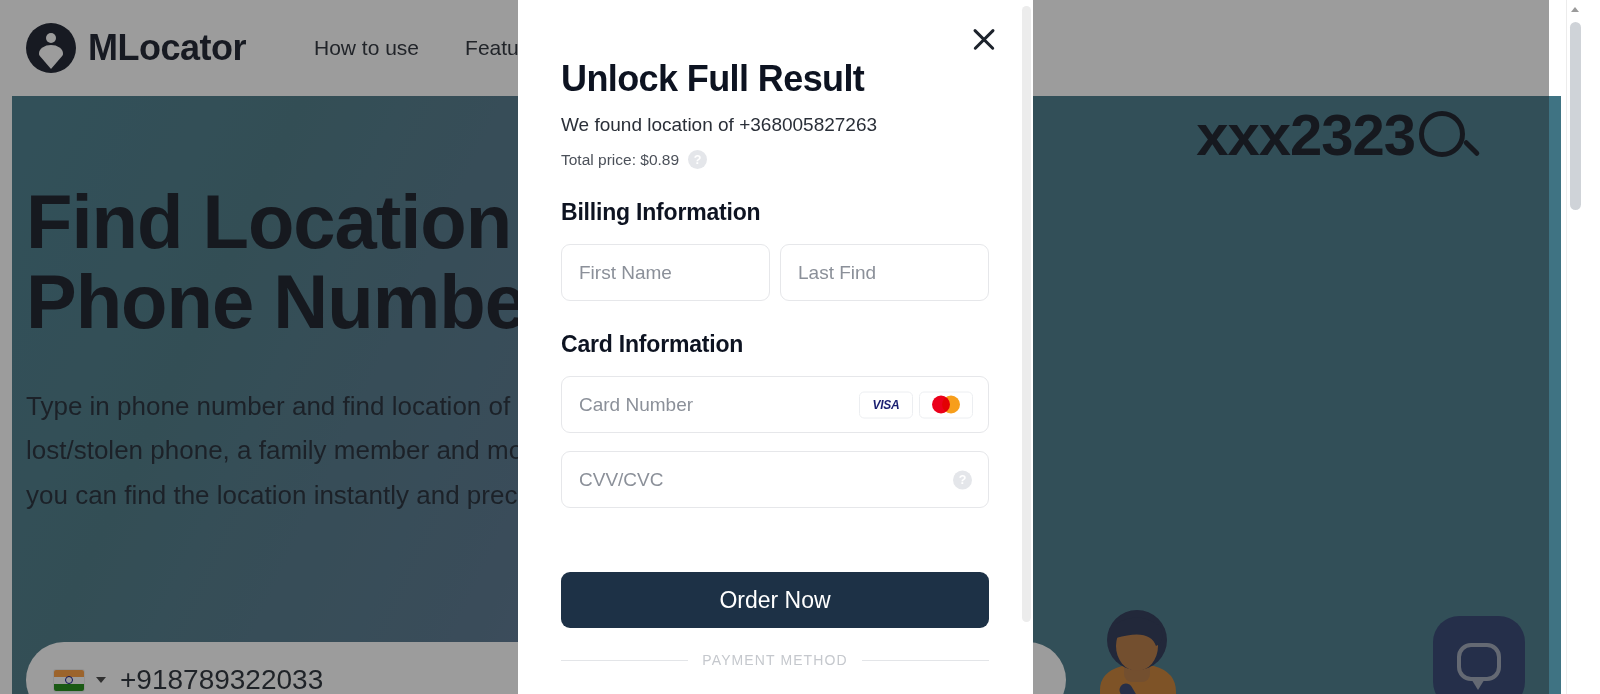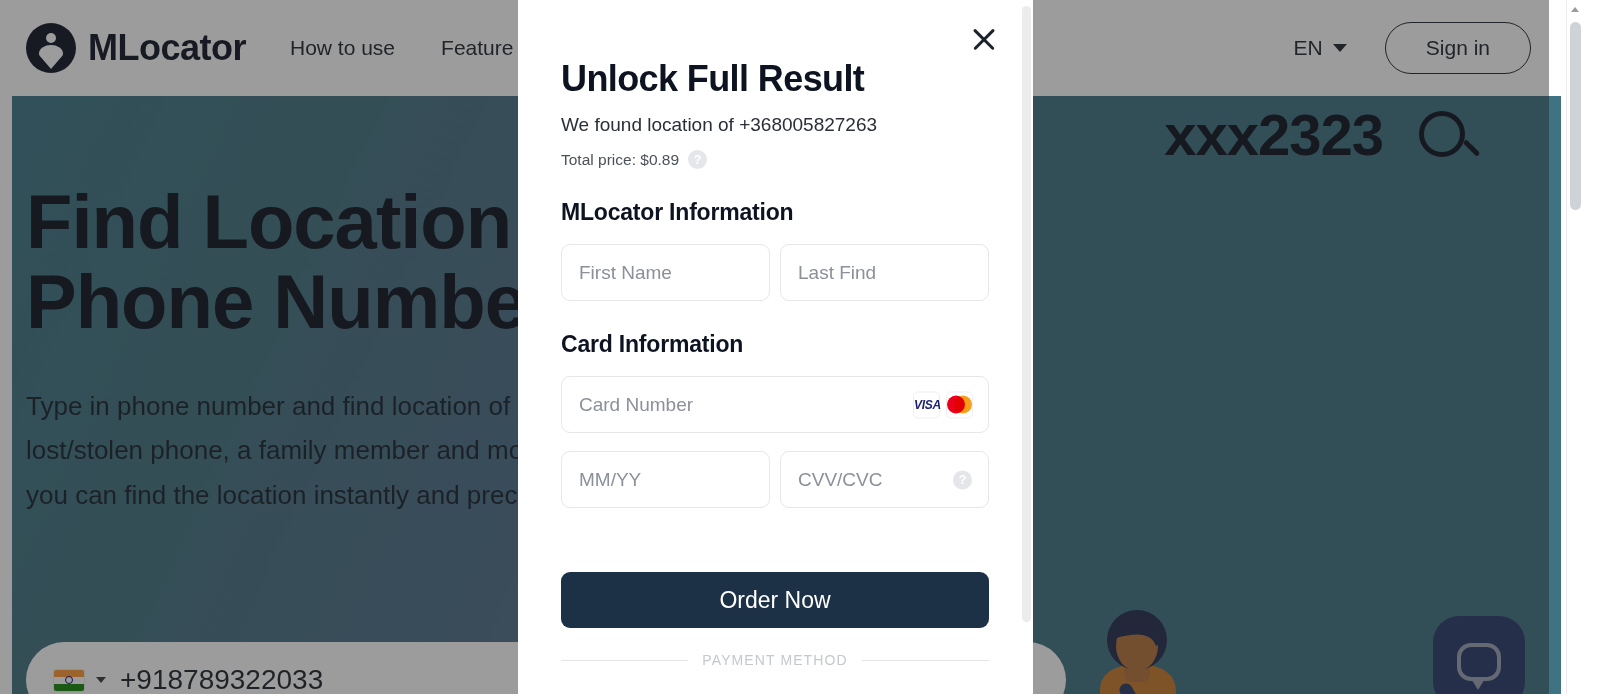--- a/index.html
+++ b/index.html
@@ -75,20 +75,21 @@
     font-weight: 700;
     color: #0d1321;
     letter-spacing: -0.5px;
   }
   .nav {
     display: flex;
     align-items: center;
     gap: 46px;
     font-size: 21px;
     color: #20262f;
+    margin-left: 24px;
   }
   .nav-item { display: flex; align-items: center; gap: 9px; cursor: pointer; }
   .chev {
     width: 0; height: 0;
     border-left: 7px solid transparent;
     border-right: 7px solid transparent;
     border-top: 8px solid #20262f;
   }
   .header-right {
     margin-left: auto;
@@ -190,21 +191,21 @@
   .phone-value {
     font-size: 28px;
     color: #1d232c;
   }
   .masked-pill {
     position: absolute;
     right: 96px; top: 0;
     height: 76px;
     display: flex;
     align-items: center;
-    gap: 36px;
+    gap: 4px;
     text-align: right;
   }
   .masked-text {
     font-size: 58px;
     font-weight: 700;
     color: #0b111d;
     letter-spacing: -1px;
   }
   .search-glyph {
     width: 46px; height: 46px;
@@ -380,26 +381,27 @@
     pointer-events: none;
   }
   .brands {
     position: absolute;
     right: 15px; top: 50%;
     transform: translateY(-50%);
     display: flex;
     gap: 6px;
   }
   .brand-chip {
-    width: 27px; height: 27px;
+    width: 54px; height: 27px;
     border: 1px solid #eceef1;
     border-radius: 5px;
     background: #ffffff;
     display: flex;
     align-items: center;
+    justify-content: center;
   }
   .visa-txt {
     font-size: 12px;
     font-weight: 700;
     font-style: italic;
     color: #1a1f71;
     letter-spacing: -0.3px;
   }
   .mc { position: relative; width: 28px; height: 18px; }
   .mc span {
@@ -471,27 +473,20 @@
         <div class="brand-name">MLocator</div>
       </div>
       <div class="nav">
         <div class="nav-item">
           <span>How to use</span>
         </div>
         <div class="nav-item">
           <span>Feature</span>
           <span class="chev"></span>
         </div>
-      </div>
-      <div class="header-right">
-        <div class="lang">
-          <span>EN</span>
-          <span class="chev"></span>
-        </div>
-        <button class="signin-btn">Sign in</button>
       </div>
     </div>
 
     <div class="hero">
       <div class="hero-blob"></div>
 
       <div class="hero-content">
         <div class="hero-title">Find Location
 Phone Number</div>
         <div class="hero-sub">Type in phone number and find location of a n
@@ -548,21 +543,21 @@
       <div class="modal-close"></div>
 
       <div class="modal-title">Unlock Full Result</div>
       <div class="modal-sub">We found location of +368005827263</div>
 
       <div class="price-row">
         <span>Total price: $0.89</span>
         <span class="help-dot">?</span>
       </div>
 
-      <div class="sec-title">MLocator Information</div>
+      <div class="sec-title">Billing Information</div>
       <div class="field-row">
         <label class="field">
           <span class="ph">First Name</span>
         </label>
         <label class="field">
           <span class="ph">Last Find</span>
         </label>
       </div>
 
       <div class="sec-title">Card Information</div>
@@ -578,23 +573,20 @@
                   <span class="l"></span>
                   <span class="r"></span>
                 </span>
             </span>
           </span>
         </label>
       </div>
 
       <div class="field-row">
         <label class="field">
-          <span class="ph">MM/YY</span>
-        </label>
-        <label class="field">
           <span class="ph">CVV/CVC</span>
           <span class="help-dot help-dot-inline">?</span>
         </label>
       </div>
 
       <button class="order-btn">Order Now</button>
 
       <div class="pm-divider">
         <span class="line"></span>
         <span>PAYMENT METHOD</span>

